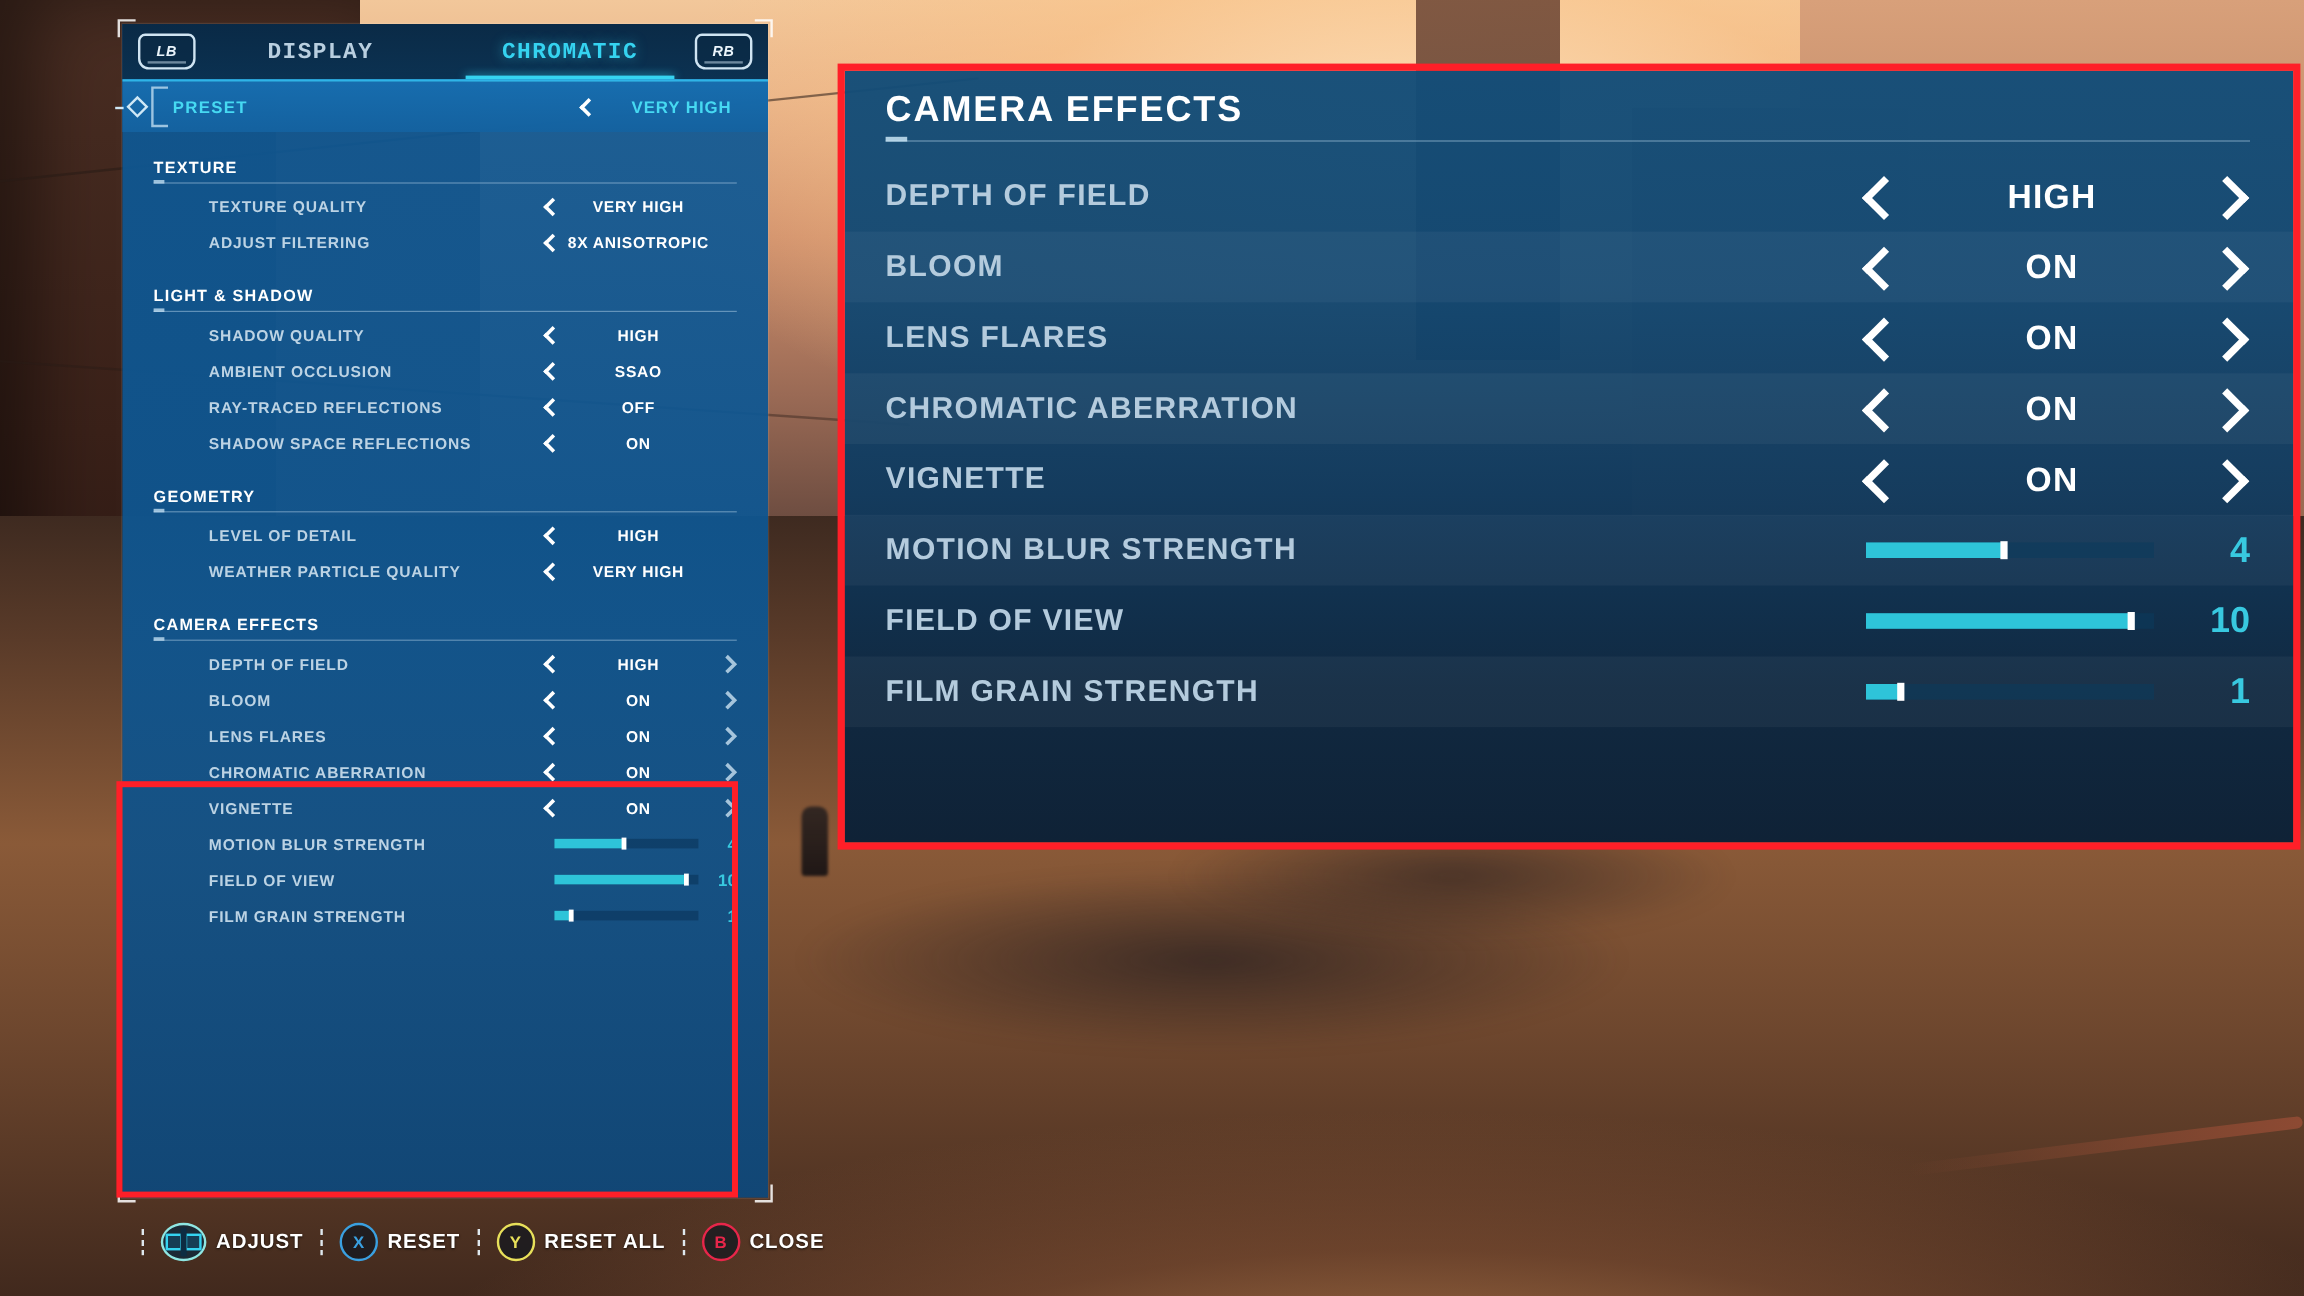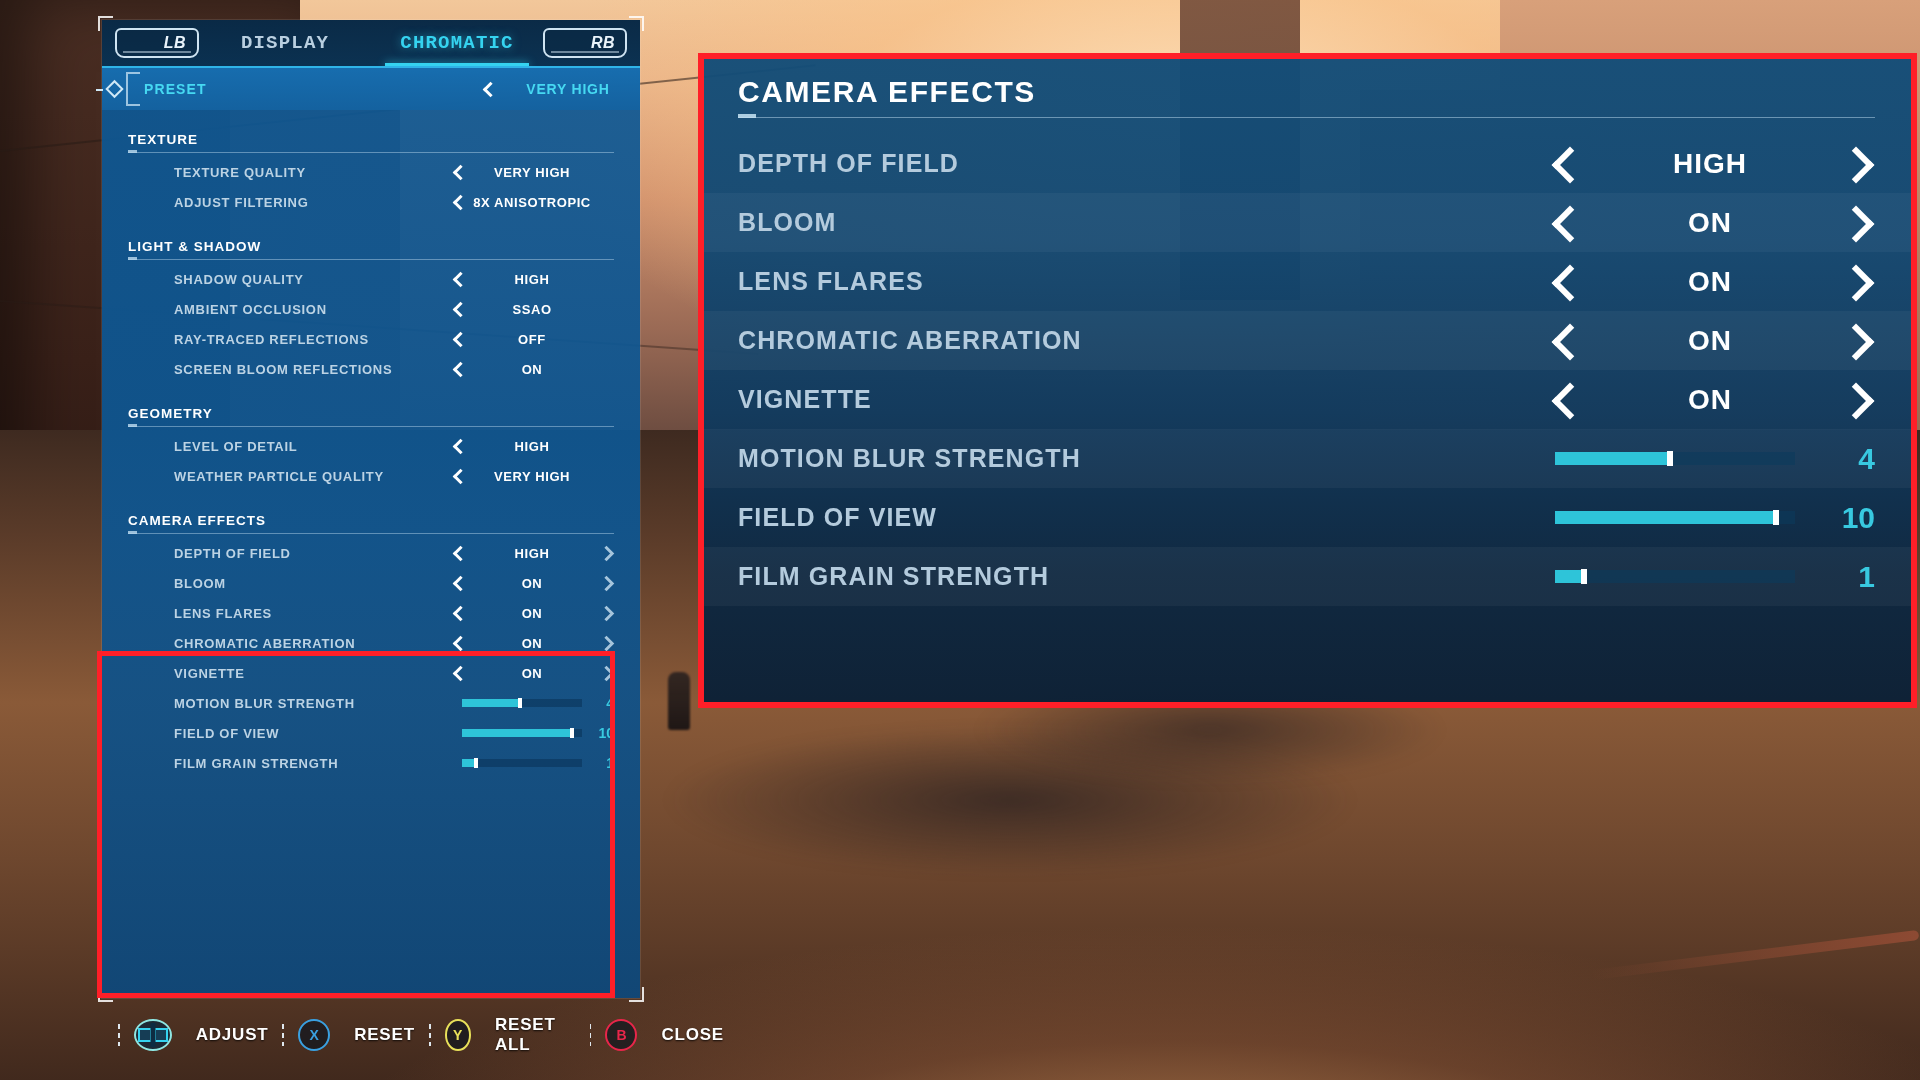--- a/index.html
+++ b/index.html
@@ -88,22 +88,22 @@
 
   
   .tabbar{
     position:relative;height:46px;
     background:linear-gradient(180deg,rgba(9,38,64,.92),rgba(10,46,76,.92));
     display:flex;align-items:center;
   }
   .bumper{
     width:44px;height:26px;margin-left:13px;border:2px solid #cfe4f2;
     border-radius:6px 6px 9px 9px;display:flex;align-items:center;justify-content:center;
-    color:#eaf4fb;font-size:16px;font-style:italic;font-weight:bold;letter-spacing:.5px;
-    background:rgba(10,40,66,.5);position:relative;padding-left:36px;
+    color:#eaf4fb;font-size:12px;font-style:italic;font-weight:bold;letter-spacing:.5px;
+    background:rgba(10,40,66,.5);position:relative;
   }
   .bumper.rb{margin-left:0;margin-right:13px;}
   .bumper:after{content:"";position:absolute;left:6px;right:6px;bottom:3px;height:2px;background:rgba(207,228,242,.5);}
   .tabs{flex:1;display:flex;align-items:center;height:100%;font-family:Liberation Mono, monospace;}
   .tab{
     flex:1;text-align:center;font-size:19px;font-weight:bold;letter-spacing:1.2px;
     color:#b9cfe0;height:100%;display:flex;align-items:center;justify-content:center;position:relative;
   }
   .tab.active{color:#35d3f0;text-shadow:0 0 10px rgba(53,211,240,.55);}
   .tab.active:after{
@@ -197,21 +197,21 @@
   .ovslider .knob{position:absolute;top:-1px;width:6px;height:15px;background:#ffffff;}
   .ovnum{color:#38c9e0;font-size:30px;font-weight:bold;width:52px;text-align:right;}
 
   
   #btnbar{
     position:absolute;left:104px;top:1012px;width:620px;height:46px;
     display:flex;align-items:center;gap:0;
   }
   .sep{width:2px;height:22px;margin:0 14px;
        background:repeating-linear-gradient(180deg,#dfe8ee 0 5px,transparent 5px 9px);}
-  .btn{display:flex;align-items:center;gap:24px;}
+  .btn{display:flex;align-items:center;gap:8px;}
   .btn .lbl{color:#ffffff;font-size:17px;font-weight:bold;letter-spacing:.8px;text-shadow:0 1px 2px rgba(0,0,0,.8);}
   .pad{
     width:34px;height:28px;border:2px solid #8fe6e2;border-radius:50%;
     background:rgba(12,40,60,.75);display:flex;align-items:center;justify-content:center;gap:2px;
     position:relative;
   }
   .pad .lsq,.pad .rsq{width:10px;height:10px;border:2px solid #35d3f0;background:rgba(20,70,100,.7);}
   .pad .bar{position:absolute;left:50%;top:2px;bottom:2px;width:5px;transform:translateX(-50%);background:#0d2c42;}
   .face{
     width:28px;height:28px;border-radius:50%;border:2px solid;
@@ -309,21 +309,21 @@
         </div>
         <div class="row">
           <div class="name">RAY-TRACED REFLECTIONS</div>
           <div class="ctl">
             <div class="chev"></div>
             <div class="val">OFF</div>
             <div style="width: 16px;"></div>
           </div>
         </div>
         <div class="row">
-          <div class="name">SCREEN BLOOM REFLECTIONS</div>
+          <div class="name">SHADOW SPACE REFLECTIONS</div>
           <div class="ctl">
             <div class="chev"></div>
             <div class="val">ON</div>
             <div style="width: 16px;"></div>
           </div>
         </div>
       </div>
       <div class="grp">
         <div class="grp-title">GEOMETRY</div>
         <div class="grp-rule"></div>

